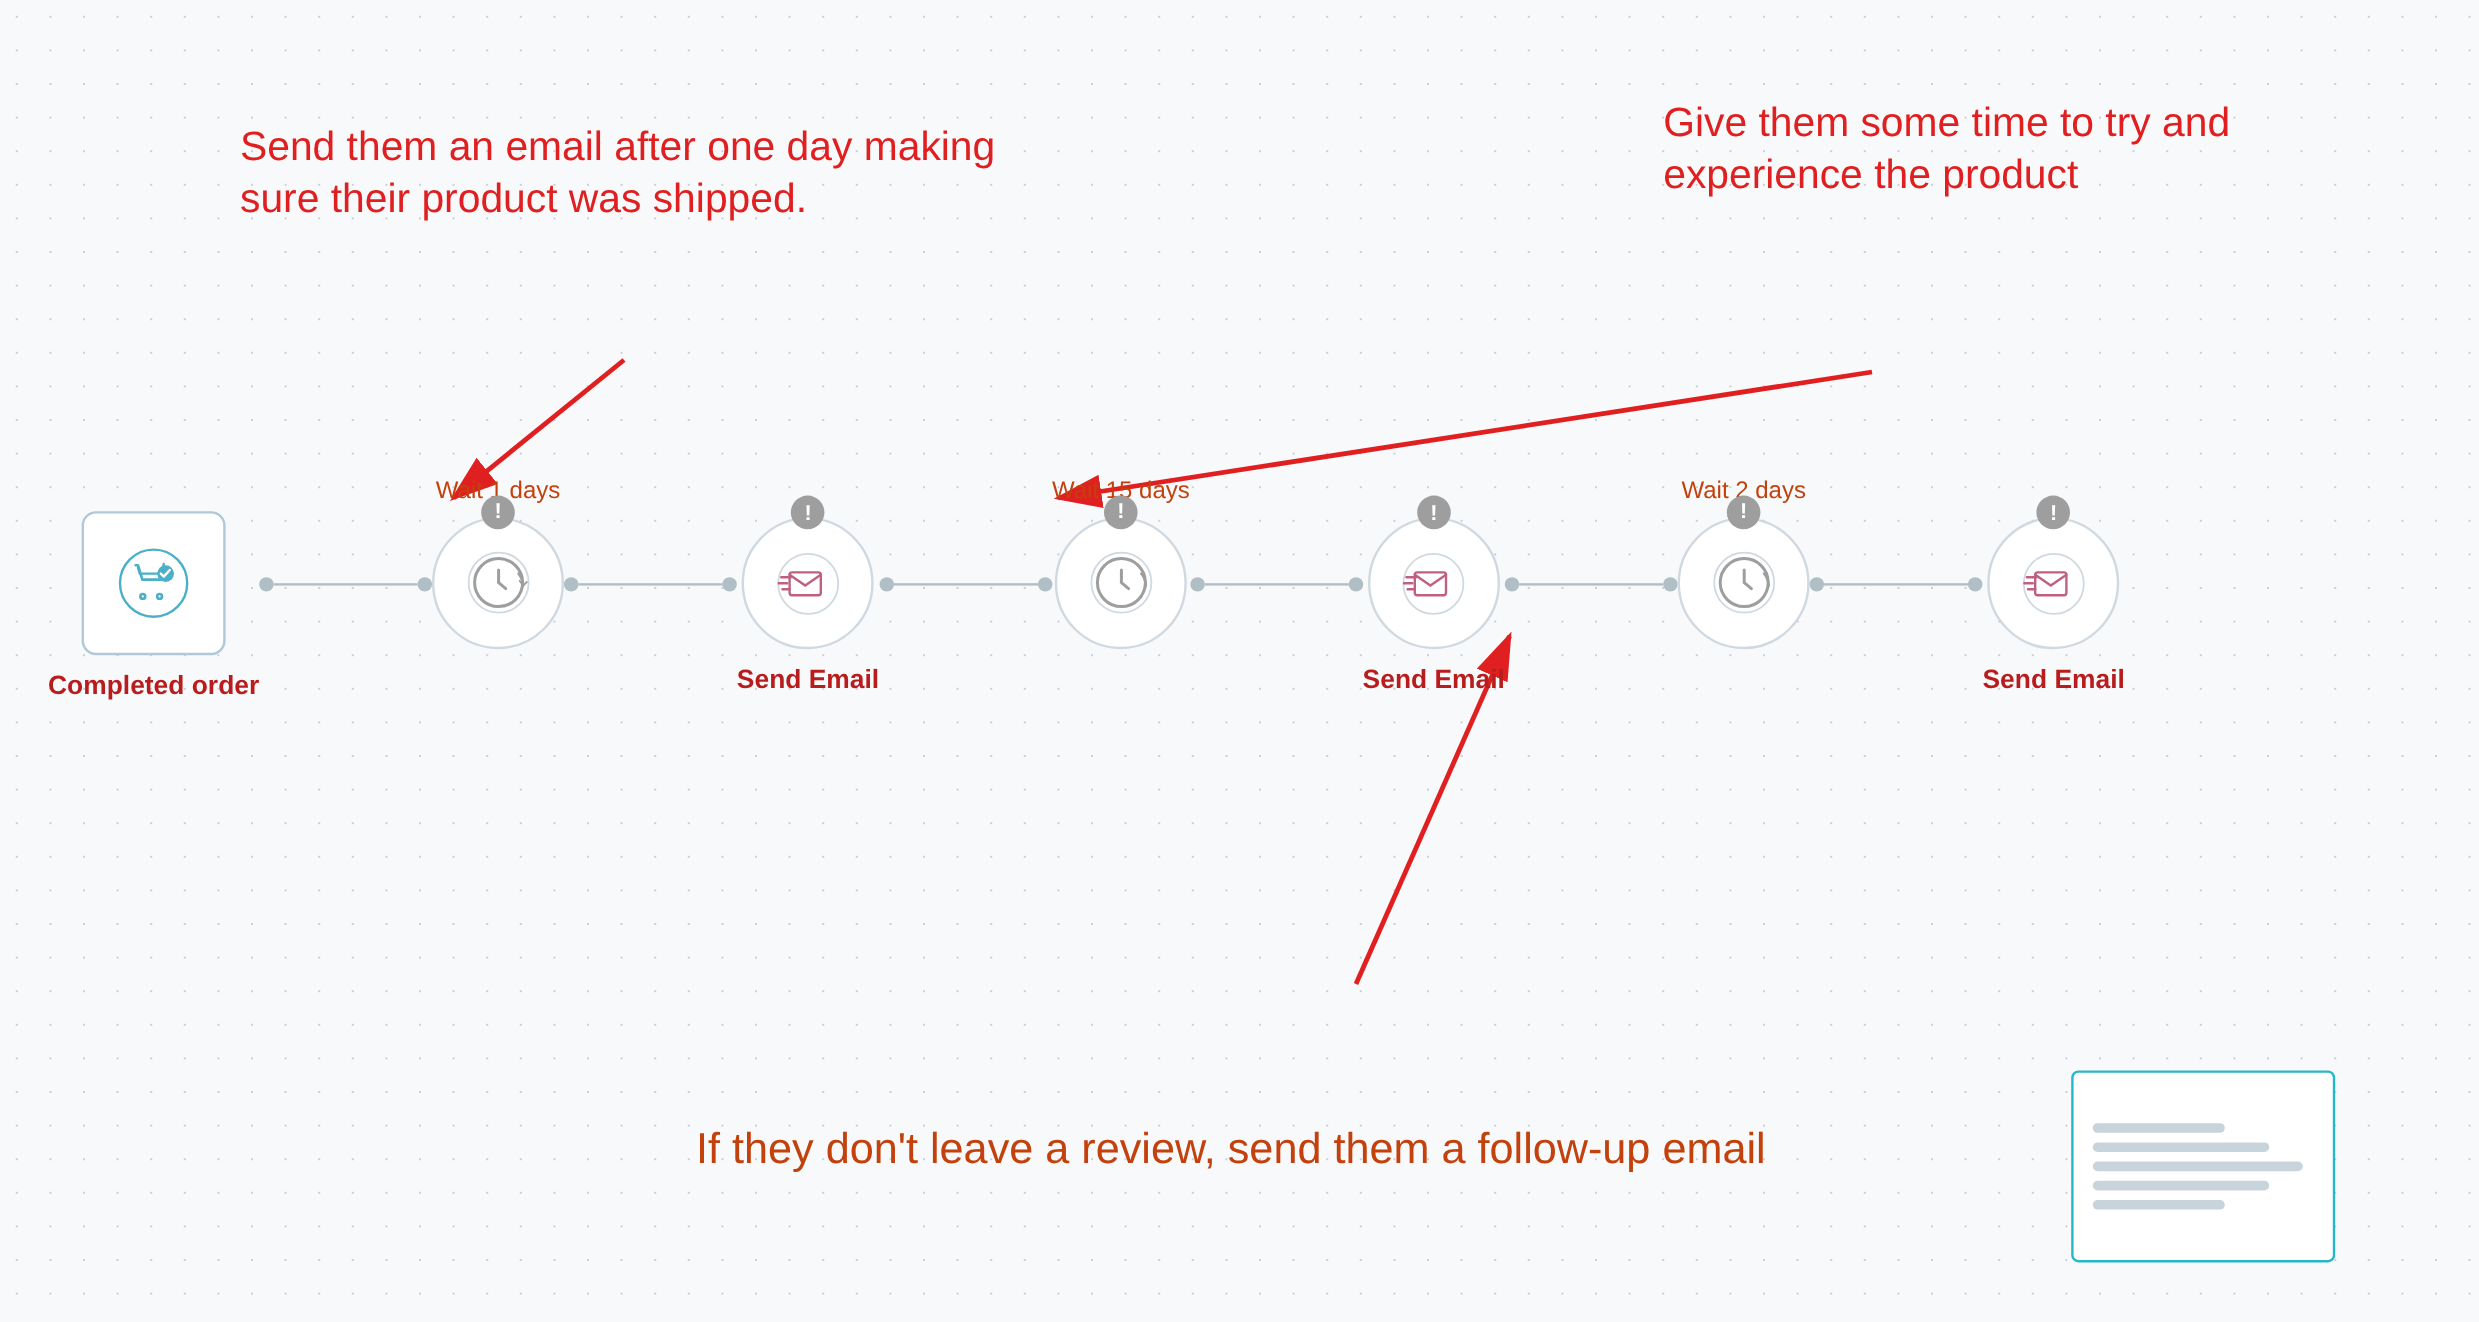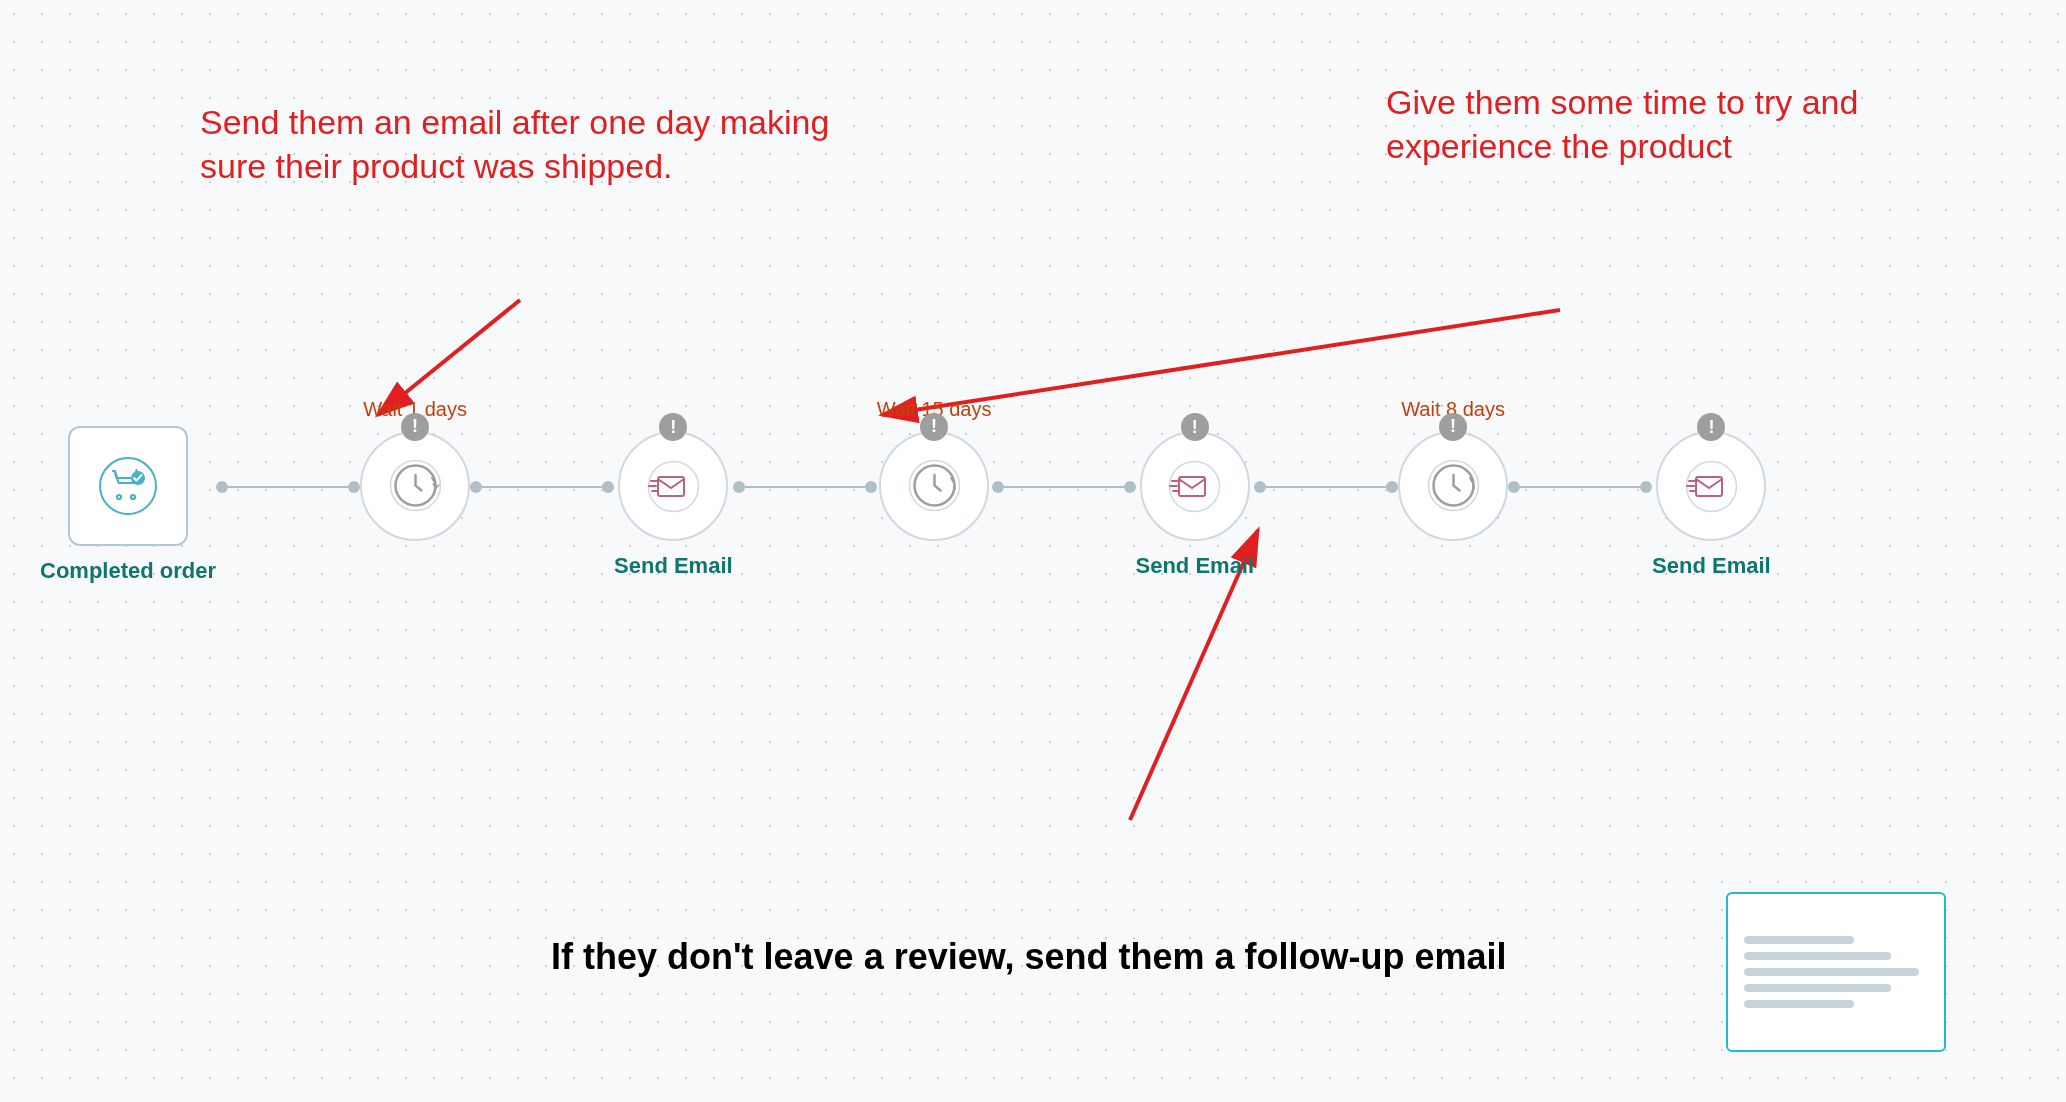--- a/index.html
+++ b/index.html
@@ -52,21 +52,21 @@
     .node-label-top {
       font-size: 20px;
       color: #c2410c;
       margin-bottom: 10px;
       white-space: nowrap;
     }
 
     .node-label-bottom {
       font-size: 22px;
       font-weight: bold;
-      color: #0f766e;
+      color: #b91c1c;
       margin-top: 12px;
       white-space: nowrap;
     }
 
     
     .trigger-node {
       width: 120px;
       height: 120px;
       border: 2px solid #b0c8d8;
       border-radius: 12px;
@@ -136,24 +136,24 @@
       left: 0;
       width: 100%;
       height: 100%;
       pointer-events: none;
     }
 
     
     .bottom-annotation {
       position: absolute;
       bottom: 120px;
-      left: 551px;
-      color: #000000;
+      left: 580px;
+      color: #c2410c;
       font-size: 36px;
-      font-weight: 700;
+      font-weight: 400;
       line-height: 1.4;
       text-align: center;
     }
 
     
     .bottom-card {
       position: absolute;
       bottom: 50px;
       right: 120px;
       width: 220px;
@@ -331,21 +331,21 @@
       <div class="node-label-bottom">Send Email</div>
     </div>
 
     <div class="connector">
       <div class="dot"></div>
       <div class="line"></div>
       <div class="dot"></div>
     </div>
 
     <div class="node-wrap">
-      <div class="node-label-top">Wait  8 days</div>
+      <div class="node-label-top">Wait  2 days</div>
       <div style="position:relative;">
         <div class="warning-badge">!</div>
         <div class="circle-node">
           <svg width="55" height="55" viewBox="0 0 55 55" fill="none" xmlns="http://www.w3.org/2000/svg">
             <circle cx="27.5" cy="27.5" r="20" stroke="#9e9e9e" stroke-width="2.5" fill="none"></circle>
             <circle cx="27.5" cy="27.5" r="25" stroke="#d0d8e0" stroke-width="1.5" fill="none"></circle>
             <path d="M27.5 17v10.5l6 5" stroke="#9e9e9e" stroke-width="2.5" stroke-linecap="round" fill="none"></path>
             <path d="M44 20 A19 19 0 0 1 48 30" stroke="#9e9e9e" stroke-width="2" fill="none" stroke-linecap="round"></path>
           </svg>
         </div>

